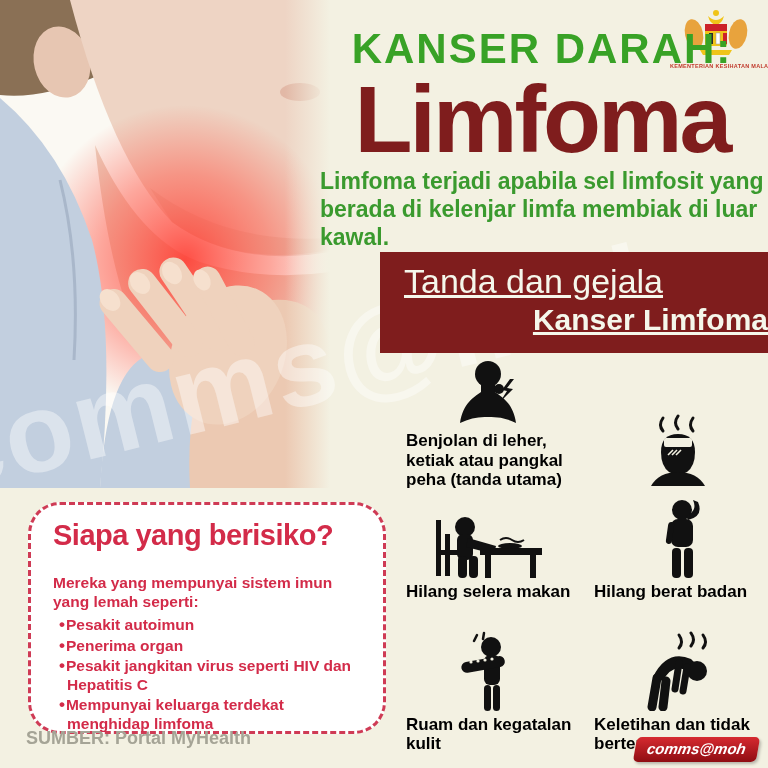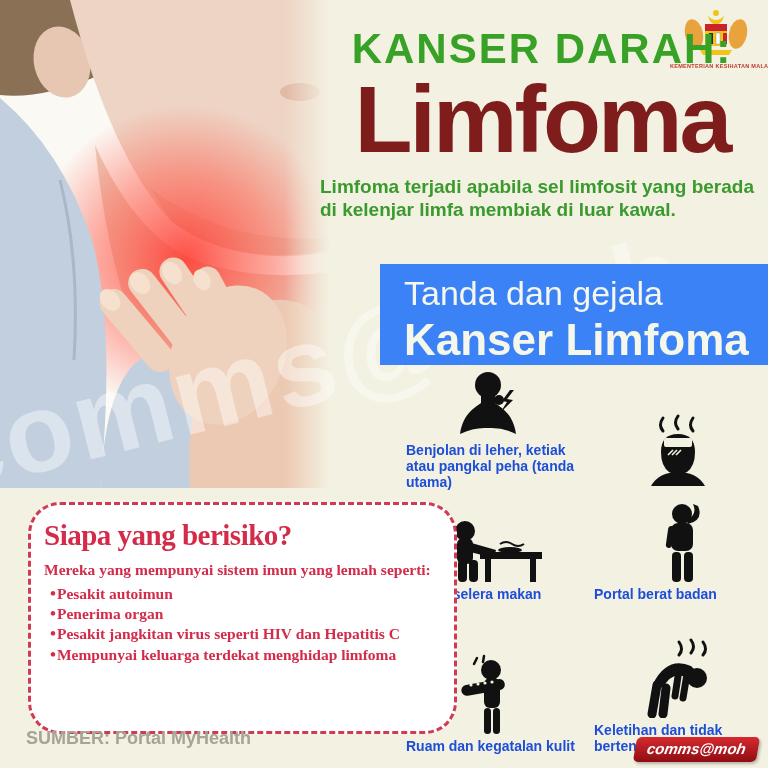--- a/index.html
+++ b/index.html
@@ -36,54 +36,54 @@
   .header { position:absolute; left:316px; top:26px; width:452px; }
   .kicker {
     text-align:center; font-size:42px; font-weight:600;
     letter-spacing:2px; color:#38a226; line-height:1.1;
   }
   .big-title {
     text-align:center; font-size:95px; font-weight:800;
     letter-spacing:-3px; color:#7f1d1d; line-height:1.0;
   }
   .subtitle {
-    margin-top:8px; padding-left:4px;
-    font-size:19px; font-weight:700; color:#3a9a2e; line-height:1.22;
+    padding-left:4px;
+    font-size:23px; font-weight:700; color:#3a9a2e; line-height:1.22;
   }
 
   
   .banner {
-    position:absolute; left:380px; top:264px; width:388px; height:101px;
-    background:#3b82f6; color:#f5f7eb; padding:8px 0 0 24px;
+    position:absolute; left:380px; top:252px; width:388px; height:101px;
+    background:#7f1d1d; color:#f5f7eb; padding:8px 0 0 24px;text-decoration:underline;
   }
   .banner-line1 { font-size:34px; font-weight:400; line-height:1.25; }
-  .banner-line2 { font-size:44px; font-weight:800; line-height:1.15; }
+  .banner-line2 { font-size:30px; font-weight:800; line-height:1.15;text-align:right; }
 
   
   .symptoms {
     position:absolute; left:392px; top:358px; width:376px;
     display:grid; grid-template-columns:196px 180px;
     grid-template-rows:132px 112px 152px;
   }
   .cell { display:flex; flex-direction:column; }
   .icon-wrap { flex:1; display:flex; align-items:flex-end; justify-content:center; padding-bottom:4px; }
   .sym-label {
-    font-size:14px; font-weight:700; color:#1d4ed8; line-height:1.15;
+    font-size:17px; font-weight:700; color:#000000; line-height:1.15;
     padding:0 6px 0 14px;
   }
   .cell.right .sym-label { padding-left:6px; }
 
   
   .risk-box {
-    position:absolute; left:28px; top:502px; width:429px; height:232px;
+    position:absolute; left:28px; top:502px; width:358px; height:232px;
     background:#ffffff; border:3px dashed #cf3b55; border-radius:32px;
-    padding:14px 16px 10px 13px; color:#d32b49;font-family:Liberation Serif, serif;
+    padding:14px 16px 10px 22px; color:#d32b49;
   }
   .risk-title { font-size:29px; font-weight:800; letter-spacing:-.5px; }
-  .risk-intro { margin-top:9px; font-size:15.5px; font-weight:700; line-height:1.2; }
+  .risk-intro { margin-top:22px; font-size:15.5px; font-weight:700; line-height:1.2; }
   .risk-list { list-style:none; margin-top:4px; }
   .risk-list li {
     font-size:15.5px; font-weight:700; line-height:1.2;
     padding-left:14px; text-indent:-8px;
   }
   .risk-list li::before { content:"\2022"; font-size:17px; margin-right:1px; }
 
   
   .source {
     position:absolute; left:26px; top:728px;
@@ -240,21 +240,21 @@
         <svg width="64" height="80" viewBox="0 0 64 80" fill="#111">
           <circle cx="36" cy="12" r="10"></circle>
           <path d="M42,22 Q58,18 52,4 L47,2 Q52,13 40,18 Z"></path>
           <rect x="25" y="21" width="22" height="28" rx="7"></rect>
           <path d="M24,49 Q36,57 48,49" stroke="#f3f1e2" stroke-width="3" fill="none"></path>
           <rect x="21" y="24" width="6" height="22" rx="3" transform="rotate(8 24 35)"></rect>
           <rect x="26" y="50" width="9" height="30" rx="4"></rect>
           <rect x="38" y="50" width="9" height="30" rx="4"></rect>
         </svg>
       </div>
-      <div class="sym-label">Portal berat badan</div>
+      <div class="sym-label">Hilang berat badan</div>
     </div>
 
     <div class="cell">
       <div class="icon-wrap">
         <svg width="70" height="80" viewBox="0 0 70 80" fill="#111">
           <g stroke="#111" stroke-width="2.5" fill="none" stroke-linecap="round">
             <path d="M22,4 l-3,6"></path>
             <path d="M29,2 l-1,6"></path>
           </g>
           <circle cx="36" cy="16" r="10"></circle>

